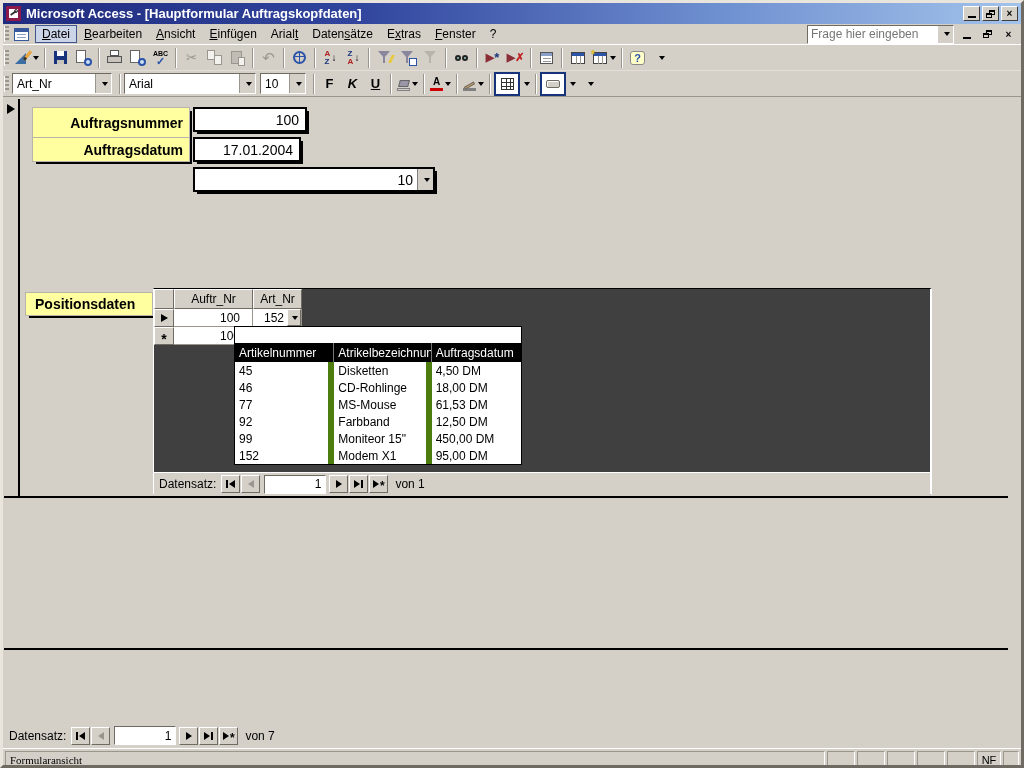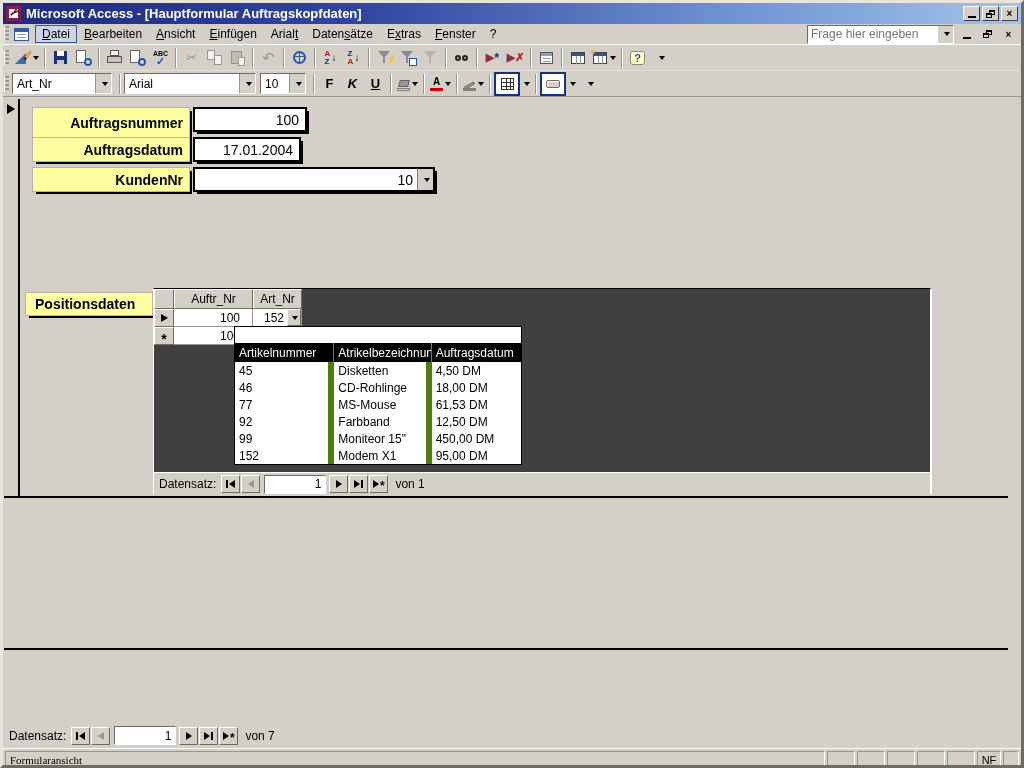--- a/index.html
+++ b/index.html
@@ -481,21 +481,20 @@
   <div class="sel-col">
     <span class="sel-arrow"></span>
   </div>
 
   <div class="fld-label" style="left:29px; top:104px; width:158px; height:32px;">Auftragsnummer</div>
   <input class="fld-input" style="left: 190px; top: 104px; width: 114px; height: 25px;" value="100">
 
   <div class="fld-label" style="left:29px; top:134px; width:158px; height:25px;">Auftragsdatum</div>
   <input class="fld-input" style="left: 190px; top: 134px; width: 108px; height: 25px;" value="17.01.2004">
 
-  <div class="fld-label" style="left:29px; top:164px; width:158px; height:25px;">KundenNr</div>
   <div class="combo-field" style="left:190px; top:164px; width:242px; height:25px;">
     <input value="10" style="">
     <span class="drop">
         <span class="darr"></span>
       </span>
   </div>
 
   <div class="fld-label" style="left:22px; top:289px; width:128px; height:24px; justify-content:flex-start; padding-left:9px;">Positionsdaten</div>
 
   <div class="subform">

